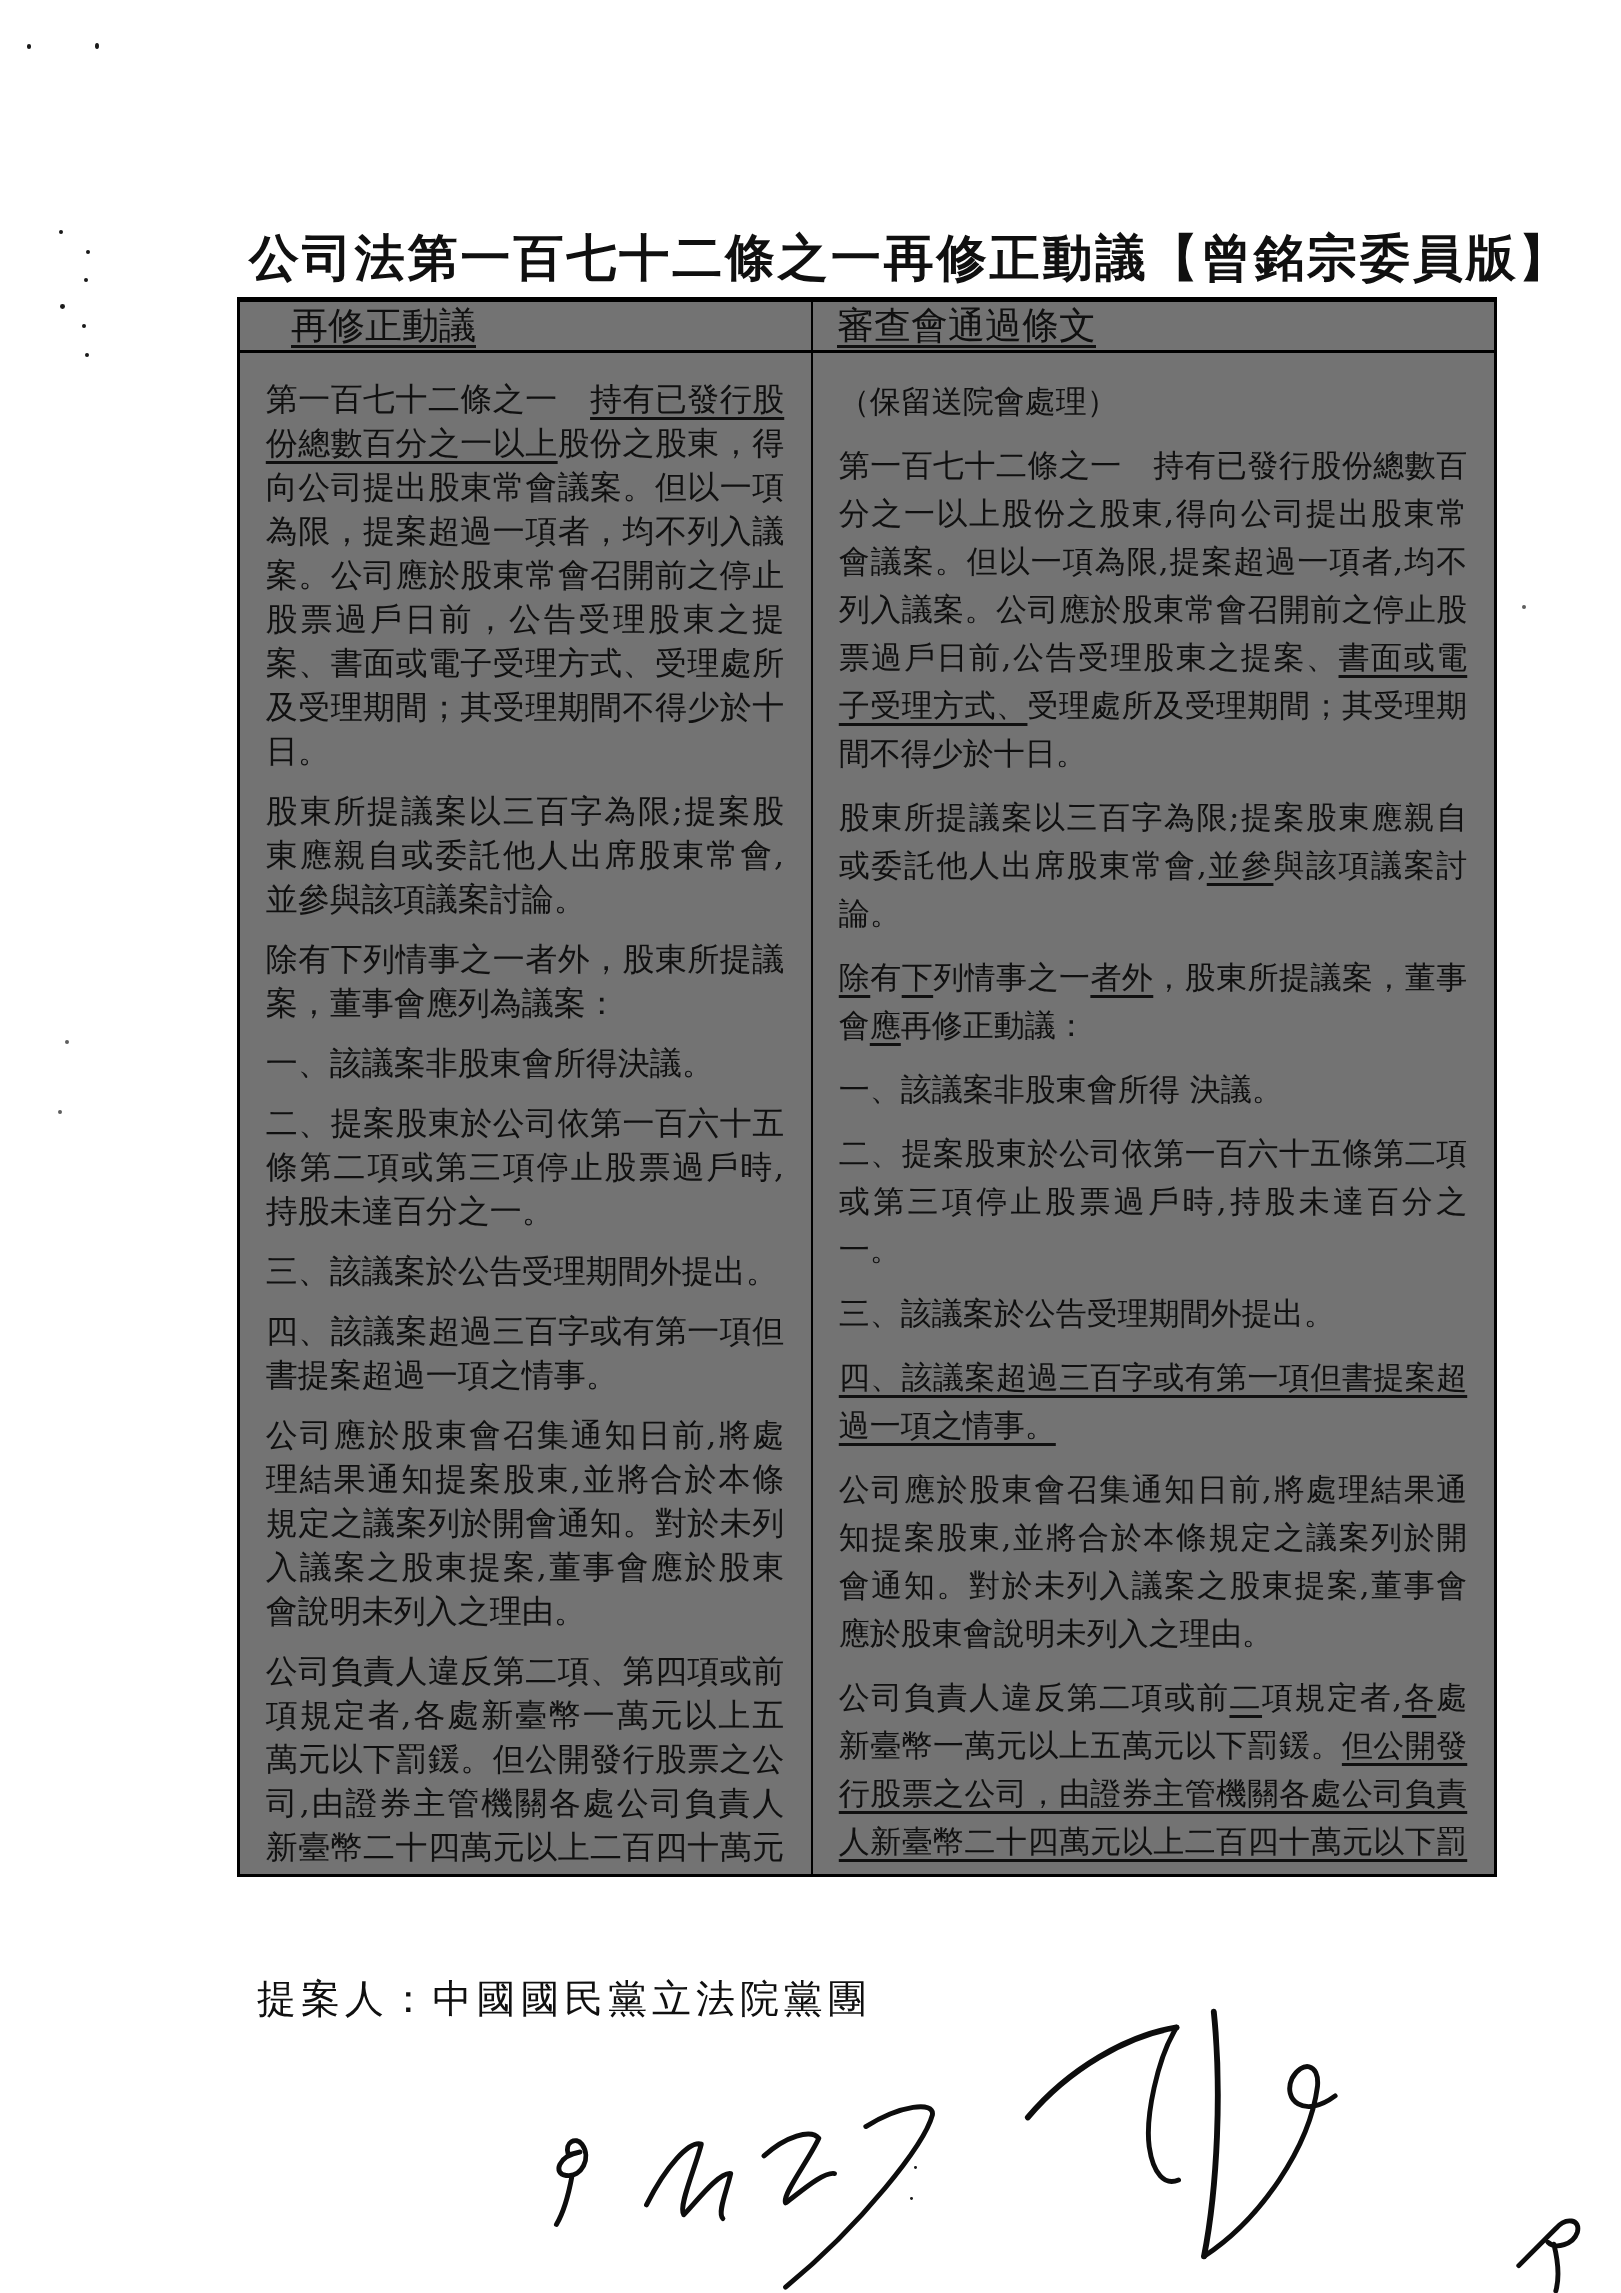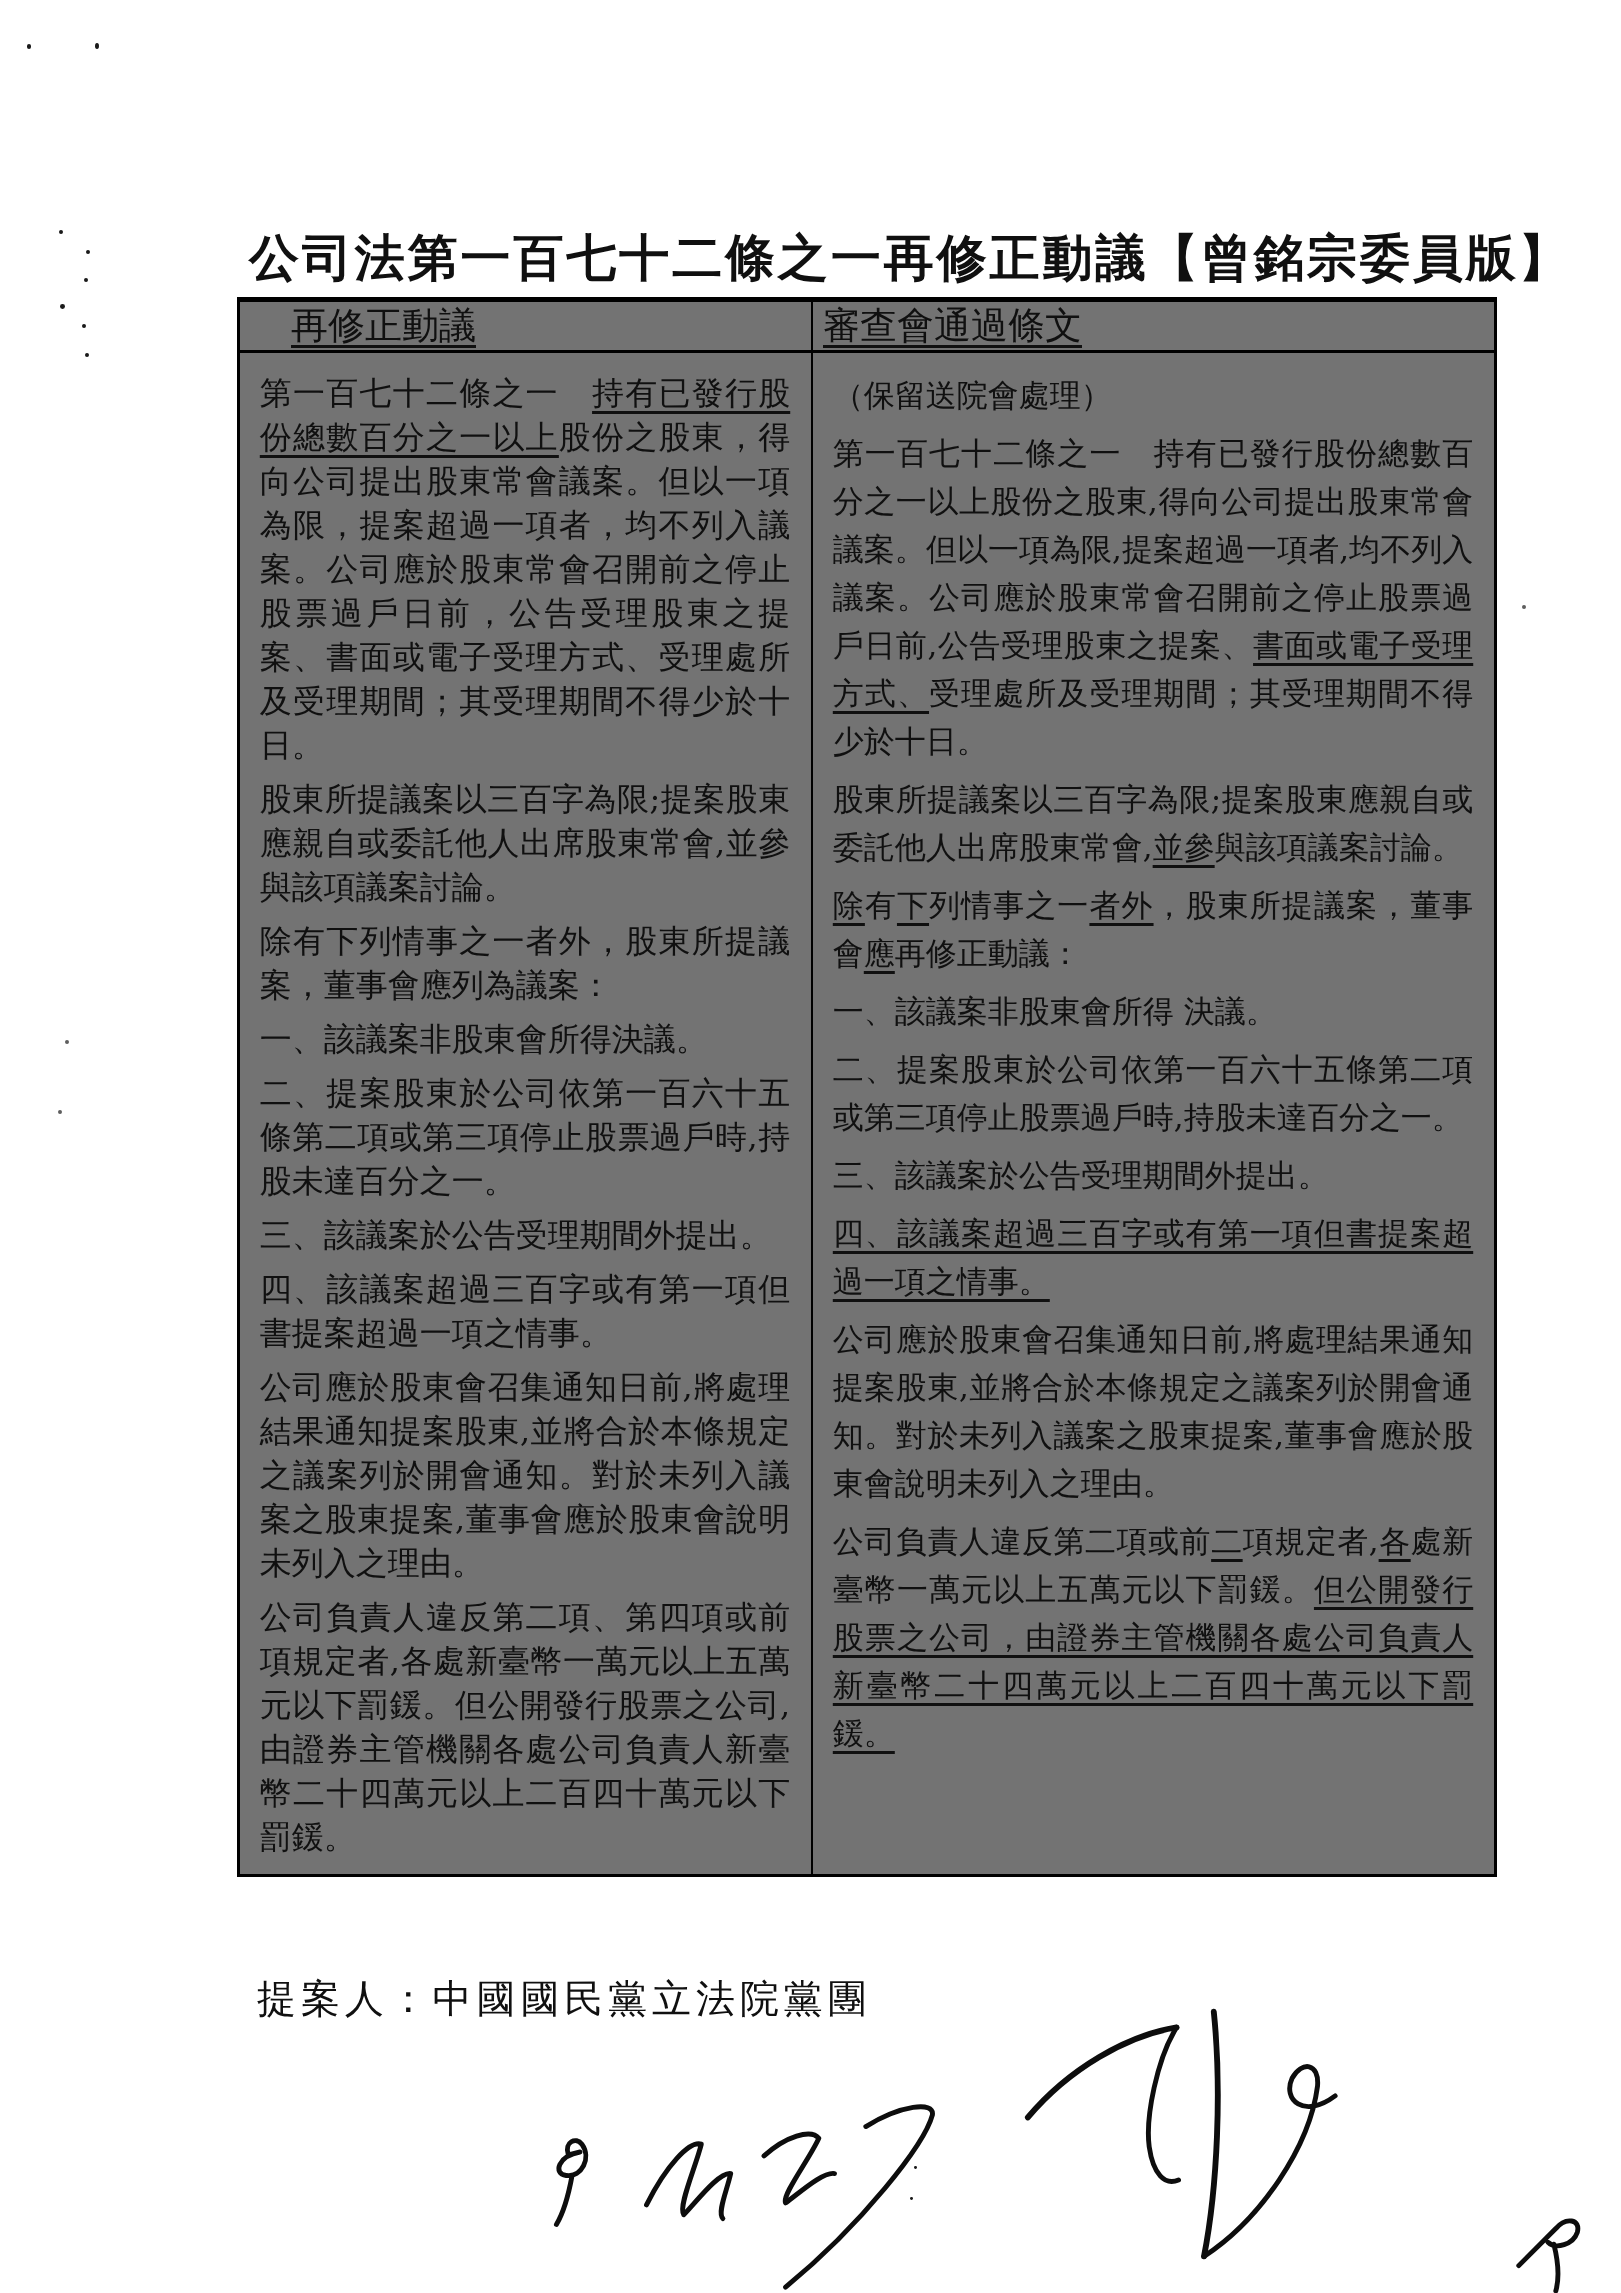--- a/index.html
+++ b/index.html
@@ -28,36 +28,36 @@
     background:#737373;
   }
   .th{
     border-bottom:3.9px solid #000;
     display:flex;align-items:center;
     font-size:37px;
     box-sizing:border-box;
     overflow:hidden;
   }
   .th-left{padding-left:51px;}
-  .th-right{border-left:2.9px solid #000;padding-left:10px;}
+  .th-right{border-left:2.9px solid #000;padding-left:24px;}
   .th .hd{
     text-decoration:underline;
     text-decoration-thickness:2.9px;
     text-underline-offset:6.9px;
     white-space:nowrap;
   }
   .cell{
     box-sizing:border-box;
     padding:7.8px 10.8px 0 9.8px;
     overflow:hidden;
   }
   .cell-left{font-size:32px;line-height:44px;}
   .cell-right{border-left:2.9px solid #000;font-size:31px;line-height:48px;}
   .cell p{
-    margin:10px;
+    margin:16px;
     text-align:justify;
     text-justify:inter-character;
   }
   .u{
     text-decoration:underline;
     text-decoration-thickness:2.5px;
     text-underline-offset:6.9px;
   }
   .proposer{
     position:absolute;left:257px;top:1972px;

